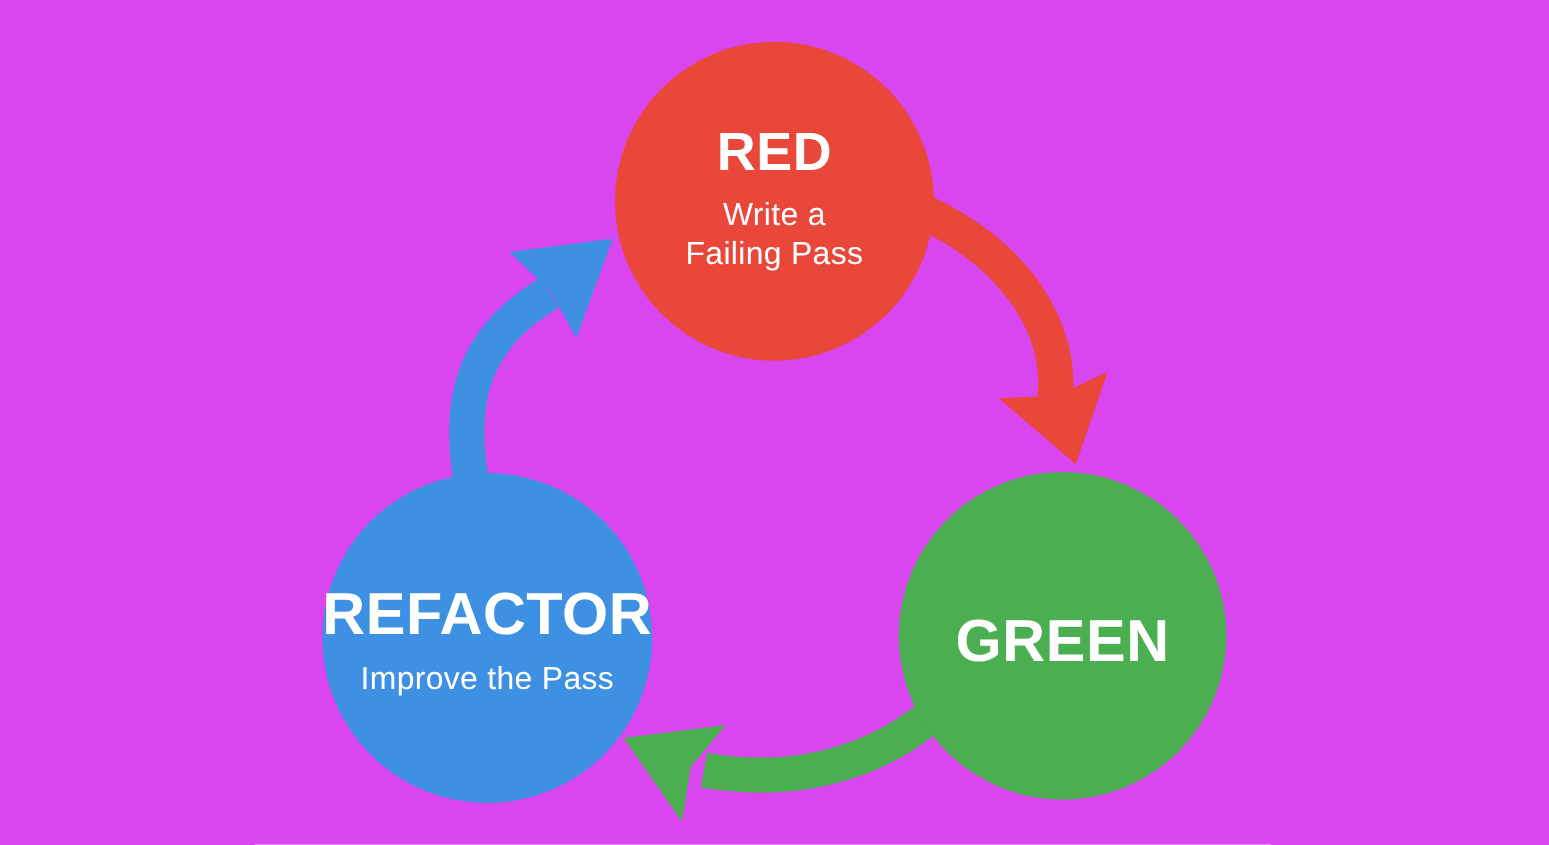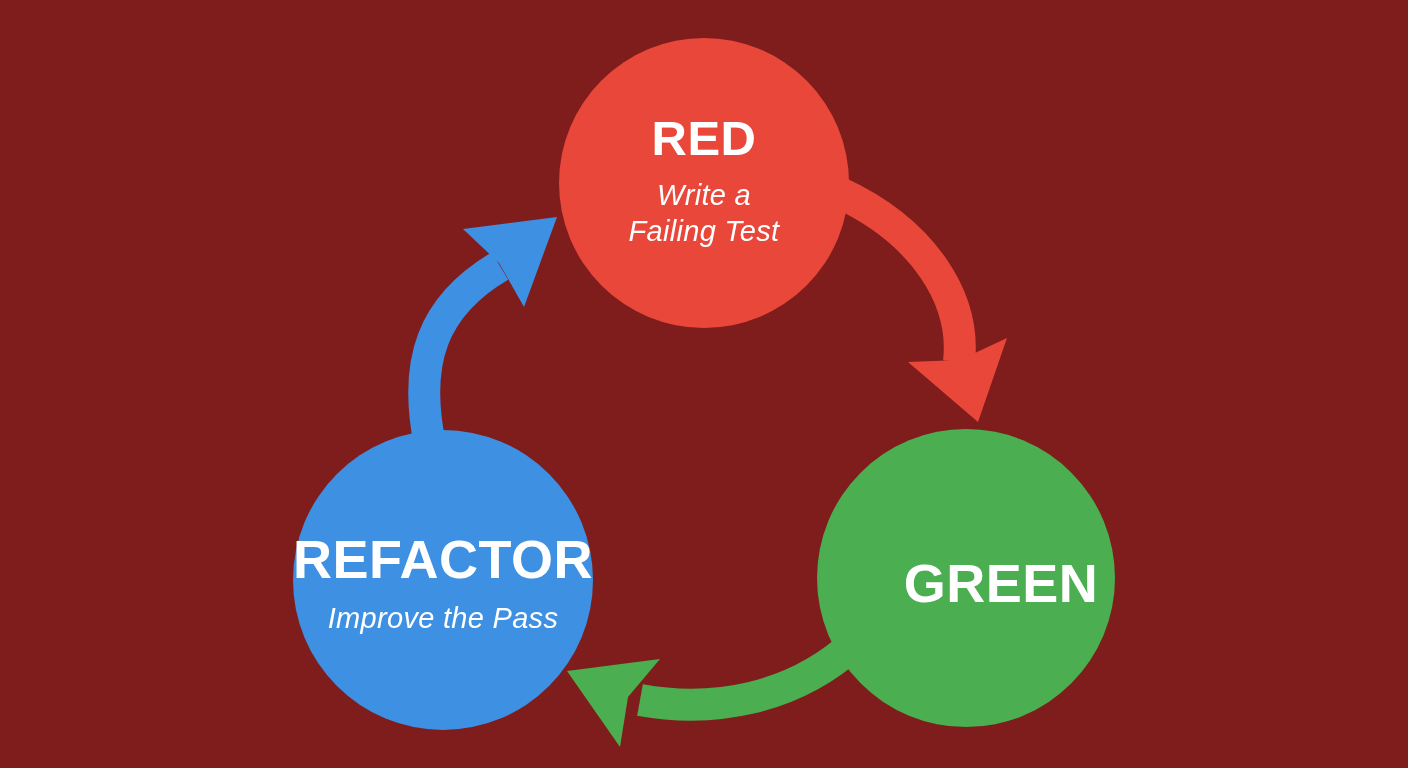--- a/index.html
+++ b/index.html
@@ -37,28 +37,27 @@
     letter-spacing: 0.5px;
   }
   .node-title.big   { font-size: 49px; }
   .node-title.med   { font-size: 54px; }
   .node-sub {
     font-size: 29px;
     font-weight: 400;
     line-height: 1.25;
     margin-top: 11px;
     letter-spacing: 0.3px;
-    font-style: italic;
   }
   .band { fill: none; stroke-width: 32; stroke-linecap: butt; }
 </style>
 </head>
 <body>
 
-<div class="stage" style="background: #7f1d1d;">
+<div class="stage" style="background: #d946ef;">
 
   <svg class="diagram-svg" viewBox="0 0 1408 768">
 
     <g>
       <path class="band" d="M 838 192 C 925 232, 966 300, 959 362" stroke="#e8473a"></path>
       <polygon points="978,422 908,362 960,360 1007,338" fill="#e8473a"></polygon>
     </g>
 
     <g>
       <path class="band" d="M 855 643 C 793 700, 712 713, 640 700" stroke="#4bae50"></path>
@@ -72,25 +71,25 @@
 
     <circle cx="704" cy="183" r="145" fill="#e8473a"></circle>
     <circle cx="966" cy="578" r="149" fill="#4bae50"></circle>
     <circle cx="443" cy="580" r="150" fill="#3e90e2"></circle>
   </svg>
 
   <div class="node-label" style="left:704px; top:181px;">
     <div class="node-title big">RED</div>
     <div class="node-sub">
       <div>Write a</div>
-      <div>Failing Test</div>
+      <div>Failing Pass</div>
     </div>
   </div>
 
-  <div class="node-label" style="left:966px; top:584px;margin-left:35px;">
+  <div class="node-label" style="left:966px; top:584px;">
     <div class="node-title med">GREEN</div>
   </div>
 
   <div class="node-label" style="left:443px; top:583px;">
     <div class="node-title med">REFACTOR</div>
     <div class="node-sub">Improve the Pass</div>
   </div>
 
 </div>
 

